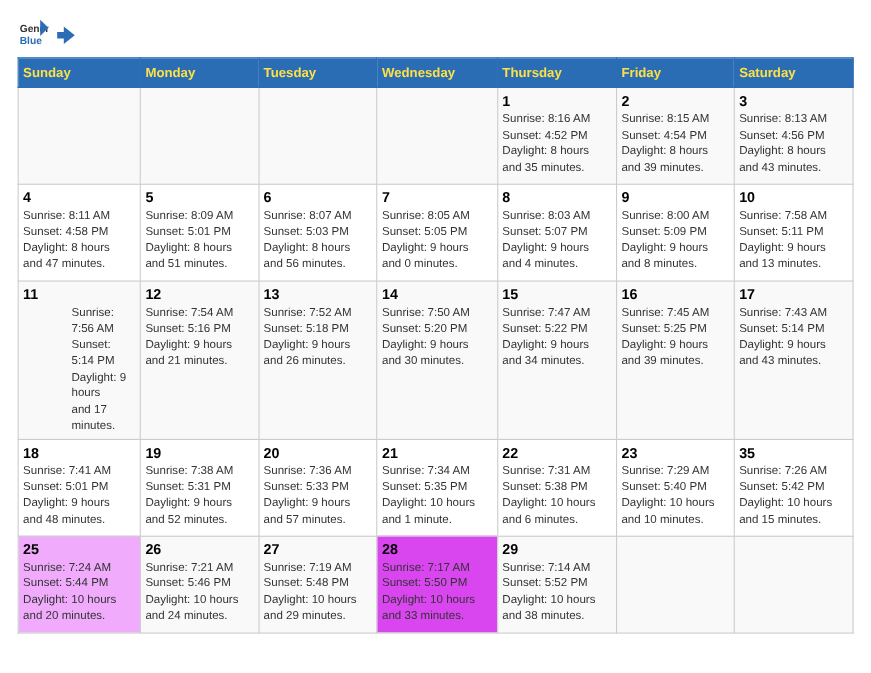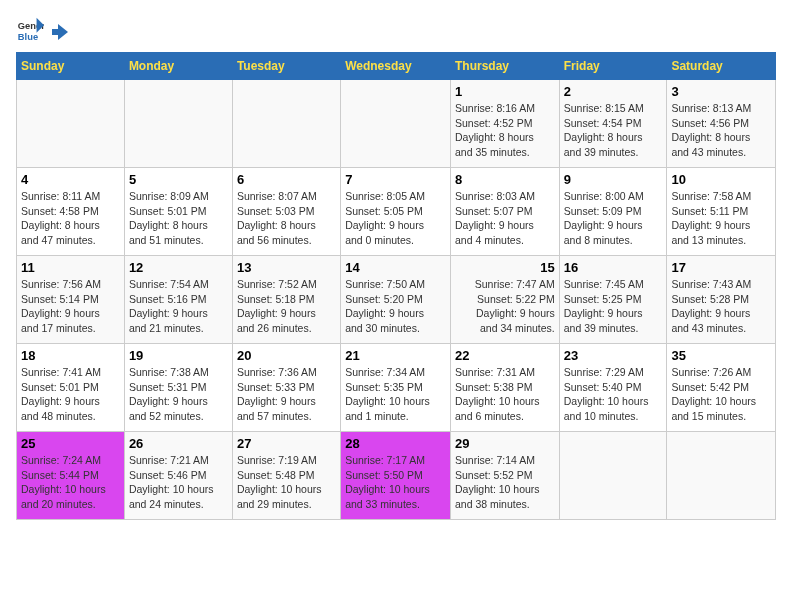--- a/index.html
+++ b/index.html
@@ -178,21 +178,21 @@
           <div class="day-num">10</div>
           <div class="day-info" style="white-space: pre-line;">Sunrise: 7:58 AM
 Sunset: 5:11 PM
 Daylight: 9 hours
 and 13 minutes.</div>
         </td>
       </tr>
       <tr>
         <td style="background: rgb(249, 249, 249);">
           <div class="day-num">11</div>
-          <div class="day-info" style="white-space: pre-line;">Sunrise: 7:56 AM
+          <div class="day-info" style="white-space: pre-line; margin-left: 44px;">Sunrise: 7:56 AM
 Sunset: 5:14 PM
 Daylight: 9 hours
 and 17 minutes.</div>
         </td>
         <td style="background: rgb(249, 249, 249);">
           <div class="day-num">12</div>
           <div class="day-info" style="white-space: pre-line;">Sunrise: 7:54 AM
 Sunset: 5:16 PM
 Daylight: 9 hours
 and 21 minutes.</div>
@@ -204,38 +204,38 @@
 Daylight: 9 hours
 and 26 minutes.</div>
         </td>
         <td style="background: rgb(249, 249, 249);">
           <div class="day-num">14</div>
           <div class="day-info" style="white-space: pre-line;">Sunrise: 7:50 AM
 Sunset: 5:20 PM
 Daylight: 9 hours
 and 30 minutes.</div>
         </td>
-        <td style="background: rgb(249, 249, 249); text-align: right;">
+        <td style="background: rgb(249, 249, 249);">
           <div class="day-num">15</div>
           <div class="day-info" style="white-space: pre-line;">Sunrise: 7:47 AM
 Sunset: 5:22 PM
 Daylight: 9 hours
 and 34 minutes.</div>
         </td>
         <td style="background: rgb(249, 249, 249);">
           <div class="day-num">16</div>
           <div class="day-info" style="white-space: pre-line;">Sunrise: 7:45 AM
 Sunset: 5:25 PM
 Daylight: 9 hours
 and 39 minutes.</div>
         </td>
         <td style="background: rgb(249, 249, 249);">
           <div class="day-num">17</div>
           <div class="day-info" style="white-space: pre-line;">Sunrise: 7:43 AM
-Sunset: 5:28 PM
+Sunset: 5:14 PM
 Daylight: 9 hours
 and 43 minutes.</div>
         </td>
       </tr>
       <tr>
         <td style="background: rgb(255, 255, 255);">
           <div class="day-num">18</div>
           <div class="day-info" style="white-space: pre-line;">Sunrise: 7:41 AM
 Sunset: 5:01 PM
 Daylight: 9 hours
@@ -278,21 +278,21 @@
         </td>
         <td style="background: rgb(255, 255, 255);">
           <div class="day-num">35</div>
           <div class="day-info" style="white-space: pre-line;">Sunrise: 7:26 AM
 Sunset: 5:42 PM
 Daylight: 10 hours
 and 15 minutes.</div>
         </td>
       </tr>
       <tr>
-        <td style="background: #d946ef;">
+        <td style="background: #f0abfc;">
           <div class="day-num">25</div>
           <div class="day-info" style="white-space: pre-line;">Sunrise: 7:24 AM
 Sunset: 5:44 PM
 Daylight: 10 hours
 and 20 minutes.</div>
         </td>
         <td style="background: rgb(249, 249, 249);">
           <div class="day-num">26</div>
           <div class="day-info" style="white-space: pre-line;">Sunrise: 7:21 AM
 Sunset: 5:46 PM

